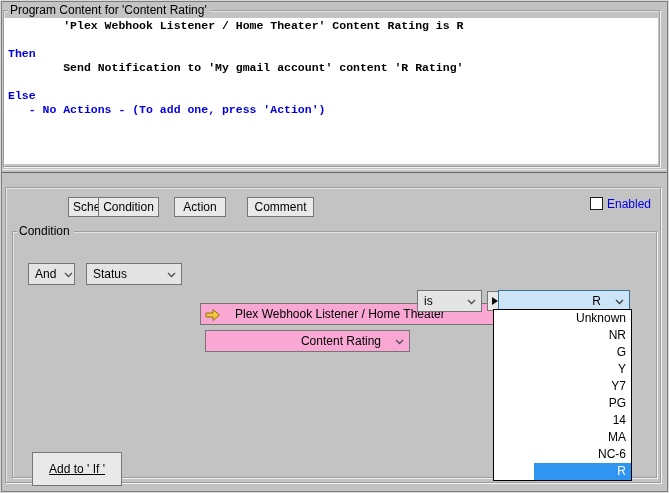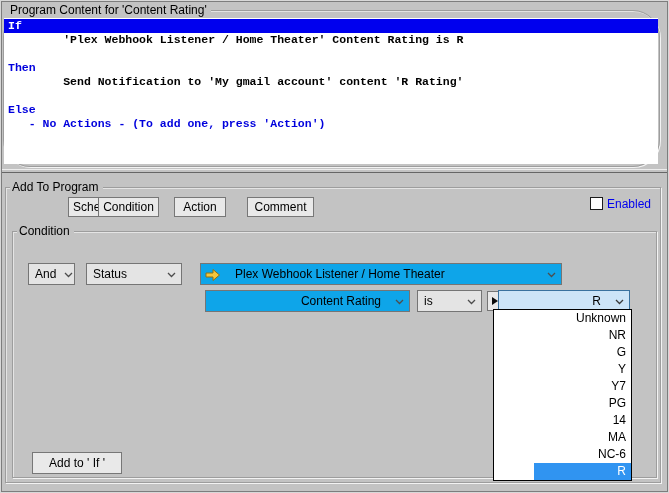--- a/index.html
+++ b/index.html
@@ -27,21 +27,21 @@
   .btn{position:absolute;height:20px;background:#e9e9e9;border:1px solid #777;
        font-family:"Liberation Sans",sans-serif;font-size:12px;color:#000;
        display:flex;align-items:center;justify-content:center;padding:0;white-space:pre;}
   
   .cb{position:absolute;width:13px;height:13px;background:#fff;border:1px solid #1c1c1c;}
   .cb-label{position:absolute;font-size:12px;color:var(--enabled-blue,#0000ee);line-height:14px;}
   
   .combo{position:absolute;height:22px;border:1px solid #757575;display:flex;
          align-items:center;font-size:12px;color:#000;overflow:hidden;gap:8px;}
   .combo.gray{background:#e4e4e4;}
-  .combo.white{background:#0ea5e9;}
+  .combo.white{background:#f9a8d4;margin-top:40px;}
   .combo.focus{background:var(--focus-bg,#cce4f7);border-color:#39719e;}
   .combo .txt{white-space:nowrap;}
   .combo .lpad{margin-left:6px;}
   .combo .flex{flex:1;}
   .chev{flex:0 0 auto;margin:2px 5px 0 6px;}
   .dev-icon{flex:0 0 auto;margin-left:4px;margin-top:1px;}
   .arrow-btn{position:absolute;width:16px;height:20px;background:#e9e9e9;border:1px solid #757575;
          display:flex;align-items:center;justify-content:center;}
   .tri{width:0;height:0;border-left:6px solid #0a0a0a;border-top:4px solid transparent;
          border-bottom:4px solid transparent;}
@@ -49,38 +49,36 @@
   .ddl{position:absolute;left:493px;top:309px;width:139px;height:172px;background:#fff;
        border:1px solid #000;z-index:20;padding-left:40px;}
   .opt{height:17px;line-height:17px;text-align:right;padding-right:5px;font-size:12px;color:#000;}
   .opt.sel{background:var(--highlight-blue,#3094f1);color:#fff;}
 </style>
 </head>
 <body>
 
 <div class="frame">
 
-  <div class="gbox" style="left:3px;top:10px;width:657px;height:157px;border-radius:27px;">
+  <div class="gbox" style="left:3px;top:10px;width:657px;height:157px;">
     <span class="gbox-label">Program Content for 'Content Rating'</span>
     <div class="listbox">
-        <div class="pline selected">If</div>
         <div class="pline normal">        'Plex Webhook Listener / Home Theater' Content Rating is R</div>
         <div class="pline blank">&nbsp;</div>
         <div class="pline keyword">Then</div>
         <div class="pline normal">        Send Notification to 'My gmail account' content 'R Rating'</div>
         <div class="pline blank">&nbsp;</div>
         <div class="pline keyword">Else</div>
         <div class="pline keyword">   - No Actions - (To add one, press 'Action')</div>
       </div>
   </div>
 
   <div class="sep"></div>
 
   <div class="gbox" style="left:5px;top:187px;width:656px;height:296px;">
-    <span class="gbox-label">Add To Program</span>
 
     <button class="btn" style="left:17px;top:9px;width:60px;margin-left:45px;">Schedule</button>
     <button class="btn" style="left:92px;top:9px;width:61px;">Condition</button>
     <button class="btn" style="left:168px;top:9px;width:52px;">Action</button>
     <button class="btn" style="left:241px;top:9px;width:67px;">Comment</button>
 
     <span class="cb" style="left:584px;top:9px;"></span>
     <span class="cb-label" style="left:601px;top:9px;">Enabled</span>
 
     <div class="gbox" style="left:6px;top:43px;width:645px;height:247px;">
@@ -130,21 +128,21 @@
       </div>
 
       <div class="combo focus" style="left:485px;top:58px;width:132px;">
         <span class="flex"></span>
         <span class="txt">R</span>
         <svg class="chev" width="9" height="6" viewBox="0 0 9 6">
           <path d="M1 1 L4.5 4.5 L8 1" fill="none" stroke="#3a3a3a" stroke-width="1.3"></path>
         </svg>
       </div>
 
-      <button class="btn" style="left:19px;top:220px;width:90px;height:22px;">Add to ' If '</button>
+      <button class="btn" style="left:19px;top:220px;width:90px;height:34px;text-decoration:underline;">Add to ' If '</button>
     </div>
   </div>
 
   <div class="ddl">
       <div class="opt">Unknown</div>
       <div class="opt">NR</div>
       <div class="opt">G</div>
       <div class="opt">Y</div>
       <div class="opt">Y7</div>
       <div class="opt">PG</div>

